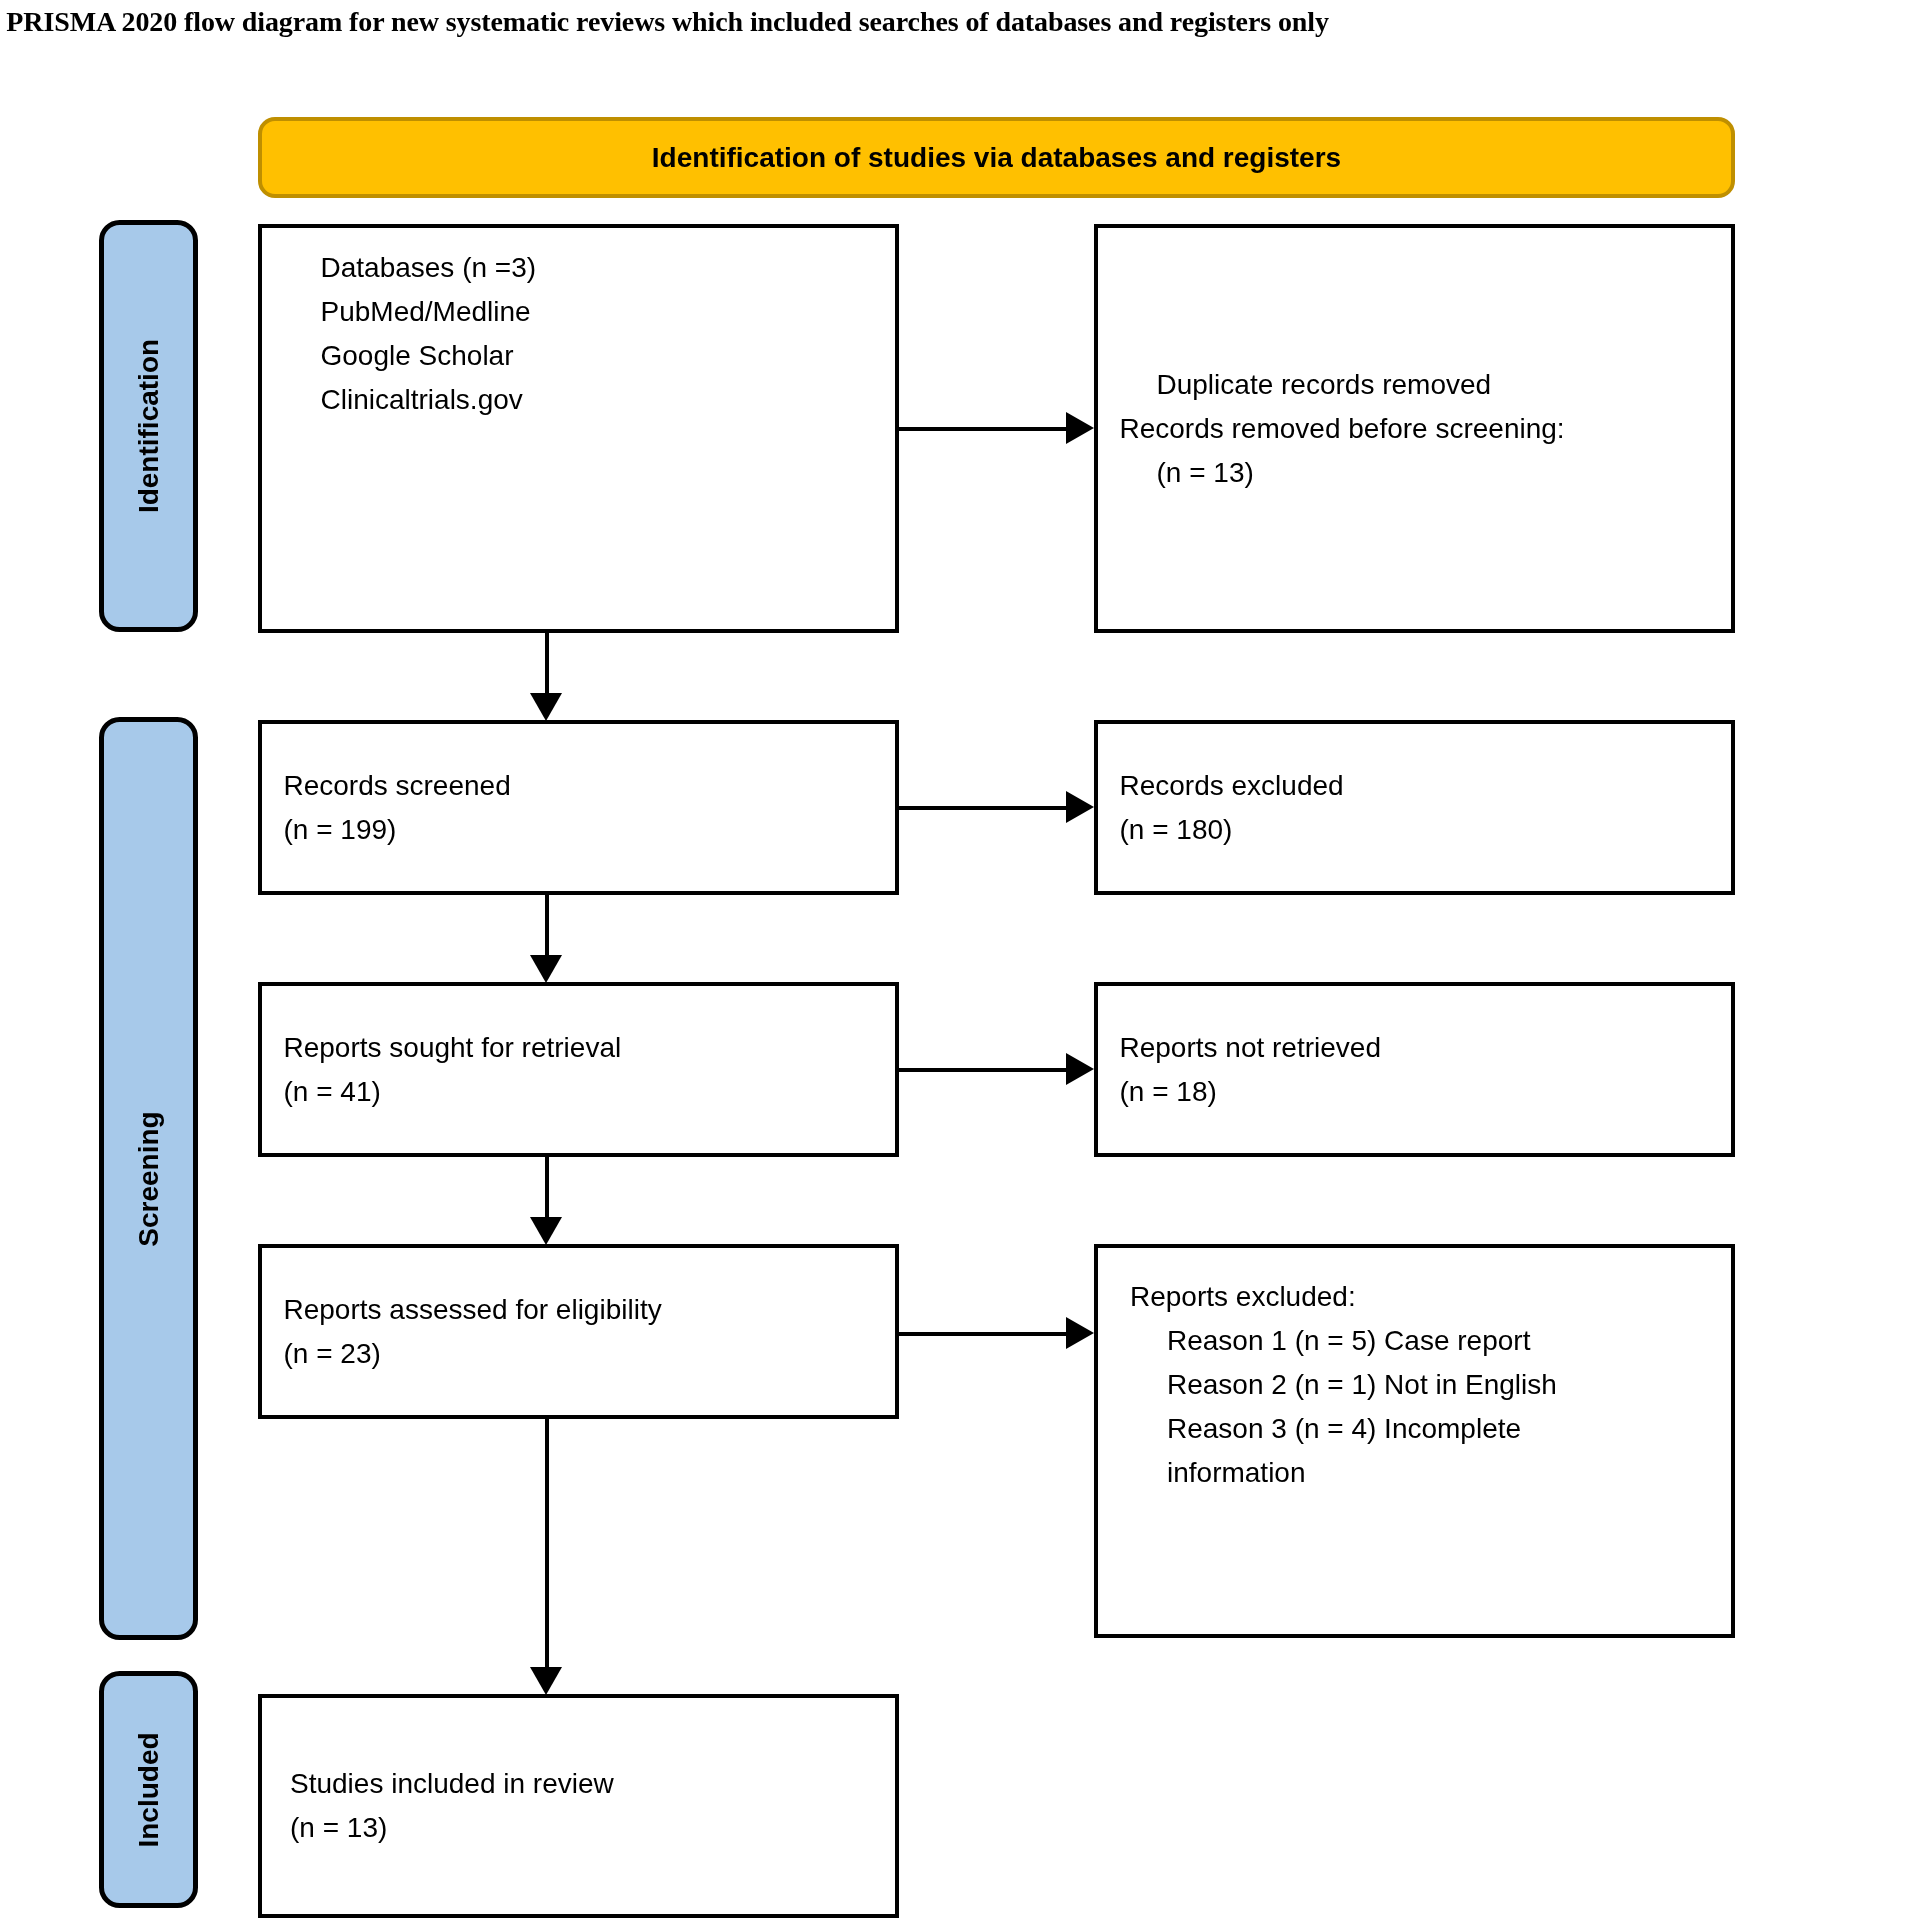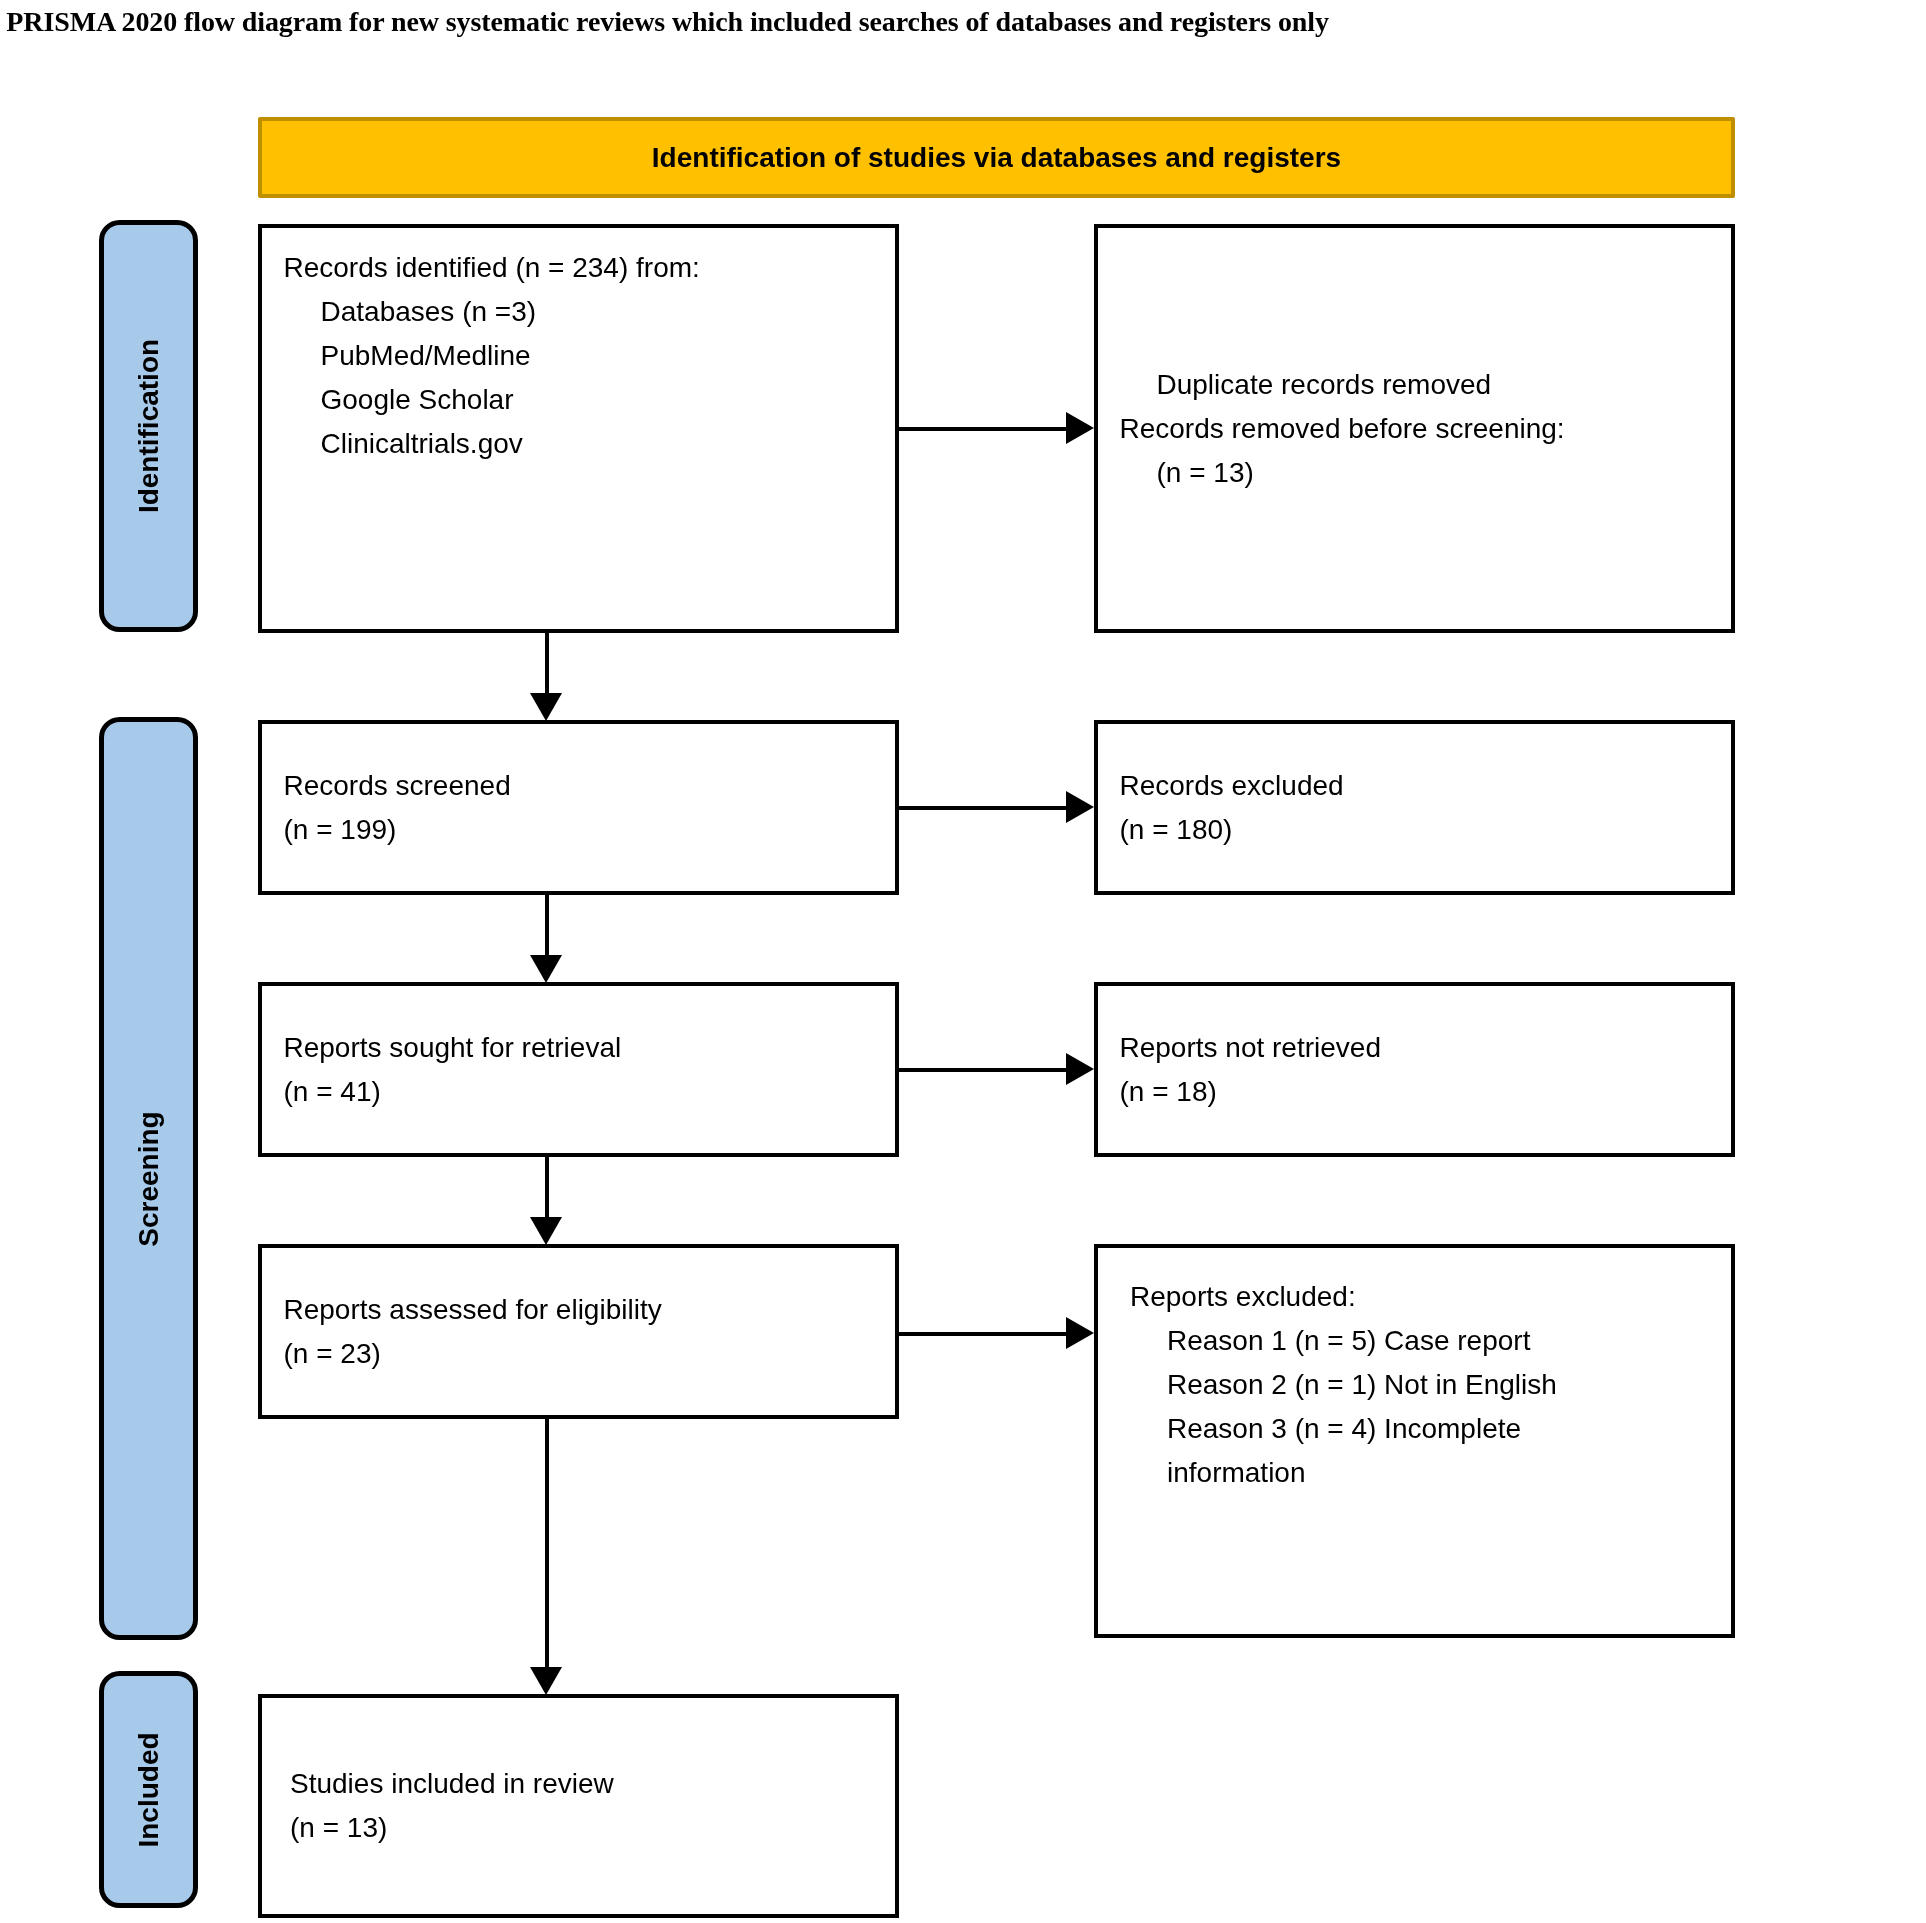--- a/index.html
+++ b/index.html
@@ -54,21 +54,21 @@
     font-weight: bold;
     line-height: 1;
     color: #000;
   }
 
   
   .ident-header {
     position: absolute;
     background: #FFC000;
     border: 4px solid #BF8F00;
-    border-radius: 2px;
+    border-radius: 17px;
     box-sizing: border-box;
     display: flex;
     align-items: center;
     justify-content: center;
   }
   .ident-header .ident-label {
     font-size: 28px;
     font-weight: bold;
     color: #000;
     line-height: 1;
@@ -144,21 +144,20 @@
 
   <div class="stage-bar" style="left:99px; top:1671px; width:99px; height:237px;">
     <span class="stage-label">Included</span>
   </div>
 
   <div class="ident-header" style="left:258px; top:117px; width:1477px; height:81px;">
     <span class="ident-label">Identification of studies via databases and registers</span>
   </div>
 
   <div class="flow-box top-align" style="left:258px; top:224px; width:641px; height:409px;">
-    <div class="line">Records identified (n = 234) from:</div>
     <div class="line indent">Databases (n =3)</div>
     <div class="line indent">PubMed/Medline</div>
     <div class="line indent">Google Scholar</div>
     <div class="line indent">Clinicaltrials.gov</div>
   </div>
 
   <div class="flow-box" style="left:1094px; top:224px; width:641px; height:409px;">
     <div class="line indent">Duplicate records removed</div>
     <div class="line">Records removed before screening:</div>
     <div class="line indent">(n = 13)</div>

